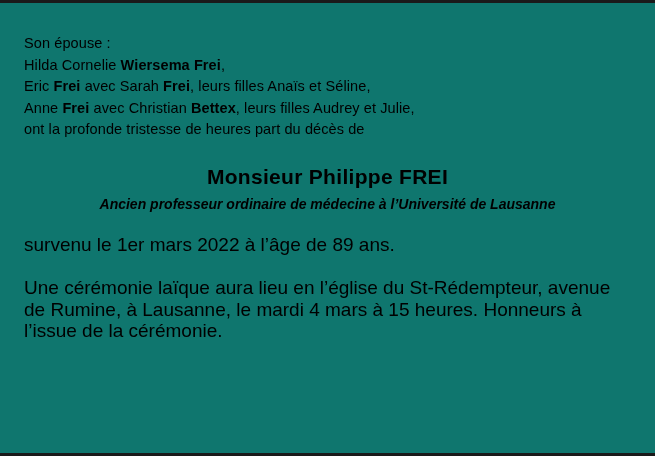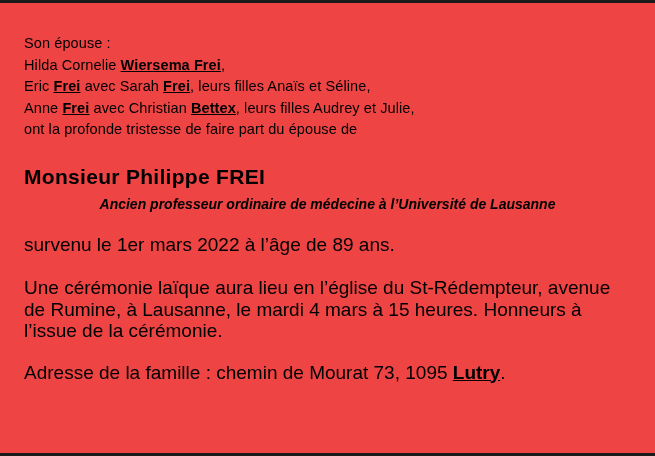--- a/index.html
+++ b/index.html
@@ -14,36 +14,36 @@
     color: #000000;
     overflow: hidden;
   }
   .notice {
     position: absolute;
     left: 0;
     top: 0;
     width: 655px;
     height: 456px;
     box-sizing: border-box;
-    background: #ef4444;
+    background: #0f766e;
     border-top: 3px solid #1a1a1a;
     border-bottom: 3px solid #1a1a1a;
     padding: 30px 24px 14px 24px;
   }
   .line {
     font-size: 14.5px;
     line-height: 21.5px;
     letter-spacing: 0.1px;
     white-space: nowrap;
   }
   .block-survivors {
     margin-bottom: 0;
   }
   .name-main {
-    text-align: left;
+    text-align: center;
     font-size: 21px;
     font-weight: bold;
     letter-spacing: 0.3px;
     margin-top: 24px;
   }
   .name-sub {
     text-align: center;
     font-size: 14px;
     font-style: italic;
     font-weight: bold;
@@ -52,36 +52,34 @@
   .para {
     font-size: 19px;
     line-height: 21.5px;
     margin-top: 22px;
   }
   .para.tight {
     margin-top: 20px;
   }
   b {
     font-weight: bold;
-    text-decoration: underline;
   }
 </style>
 </head>
 <body>
 
 <div class="notice">
 
   <div class="block-survivors">
     <div class="line"><span>Son épouse :</span></div>
     <div class="line"><span>Hilda Cornelie </span><b>Wiersema Frei</b><span>,</span></div>
     <div class="line"><span>Eric </span><b>Frei</b><span> avec Sarah </span><b>Frei</b><span>, leurs filles Anaïs et Séline,</span></div>
     <div class="line"><span>Anne </span><b>Frei</b><span> avec Christian </span><b>Bettex</b><span>, leurs filles Audrey et Julie,</span></div>
-    <div class="line"><span>ont la profonde tristesse de faire part du épouse de</span></div>
+    <div class="line"><span>ont la profonde tristesse de heures part du décès de</span></div>
   </div>
 
   <div class="name-main">Monsieur Philippe FREI</div>
   <div class="name-sub">Ancien professeur ordinaire de médecine à l’Université de Lausanne</div>
 
   <div class="para">survenu le 1er mars 2022 à l’âge de 89 ans.</div>
   <div class="para">Une cérémonie laïque aura lieu en l’église du St-Rédempteur, avenue de Rumine, à Lausanne, le mardi 4 mars à 15 heures. Honneurs à l’issue de la cérémonie.</div>
-  <div class="para tight"><span>Adresse de la famille : chemin de Mourat 73, 1095 </span><b>Lutry</b><span>.</span></div>
 
 </div>
 
 </body></html>

